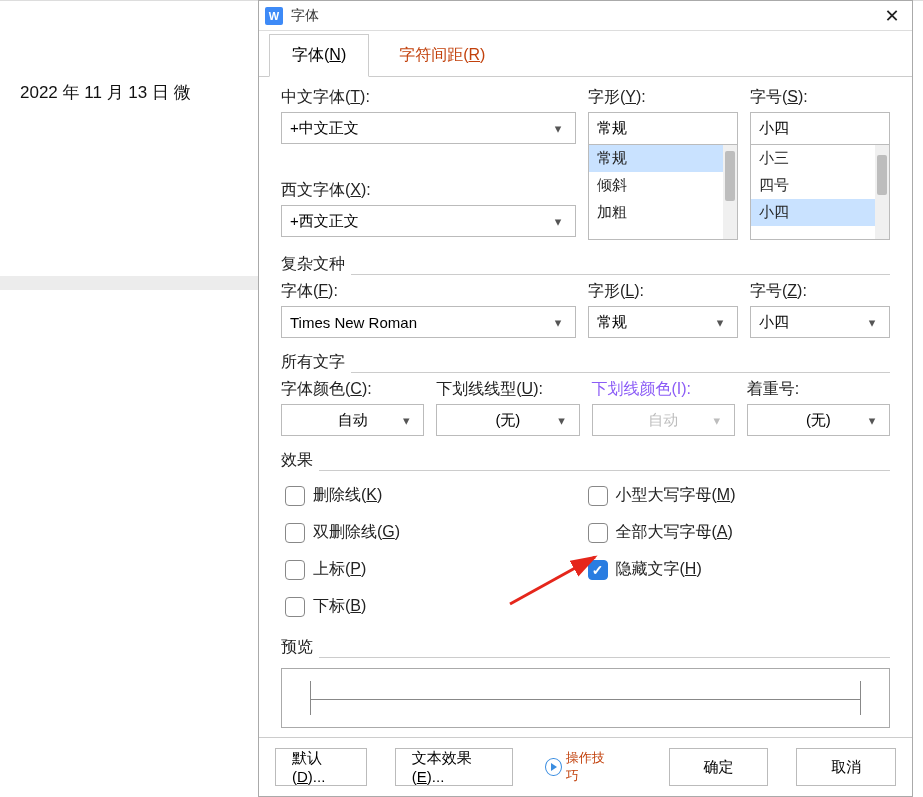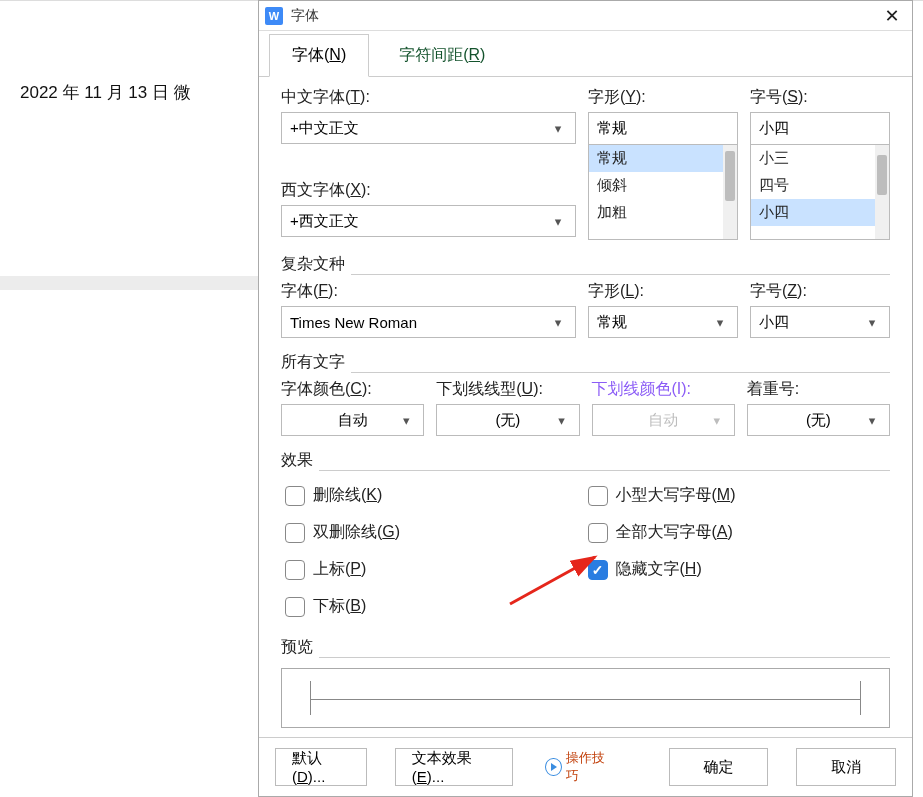--- a/index.html
+++ b/index.html
@@ -60,21 +60,21 @@
   .tabs {
     height: 46px;
     display: flex; align-items: flex-end;
     border-bottom: 1px solid #ccc;
     padding-left: 10px;
     gap: 8px;
   }
   .tab {
     padding: 10px 22px;
     font-size: 16px;
-    color: #14532d;
+    color: #c2410c;
     cursor: pointer;
   }
   .tab.active {
     background: #fff;
     border: 1px solid #ccc;
     border-bottom: 1px solid #fff;
     margin-bottom: -1px;
     color: #000;
   }
   .body {

